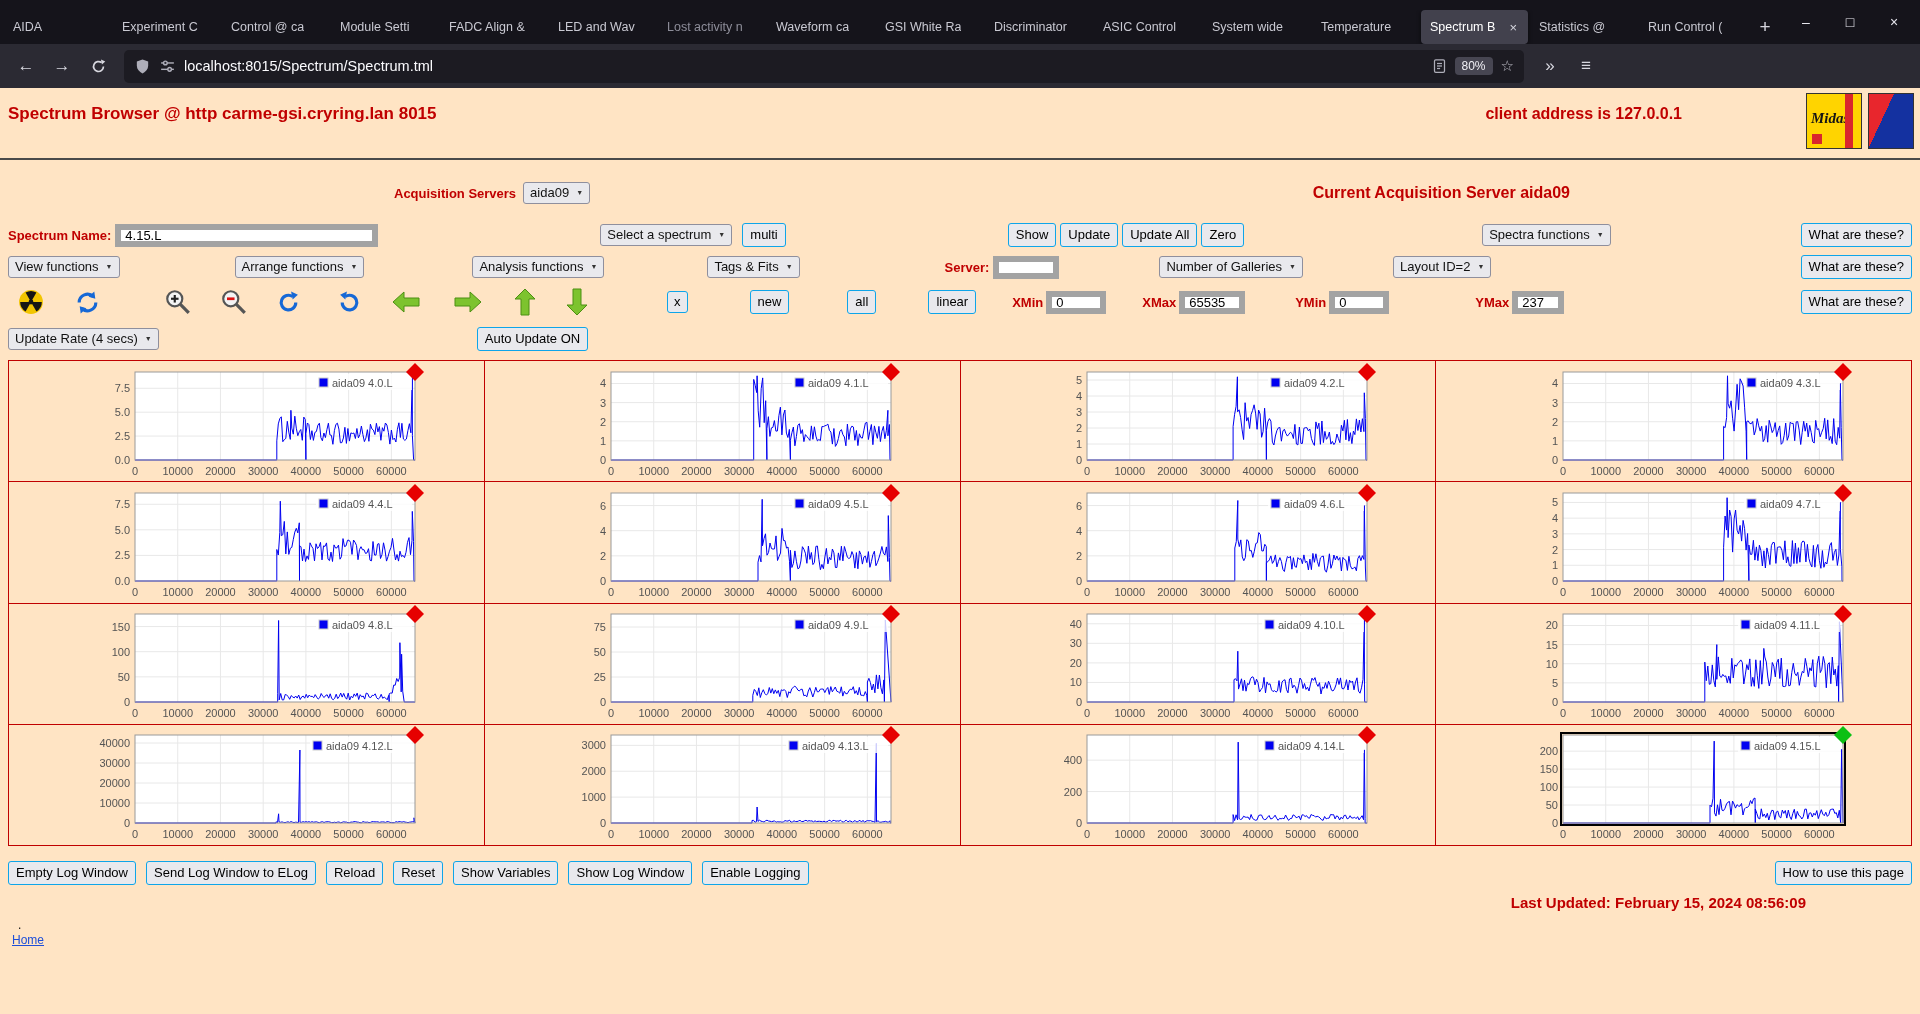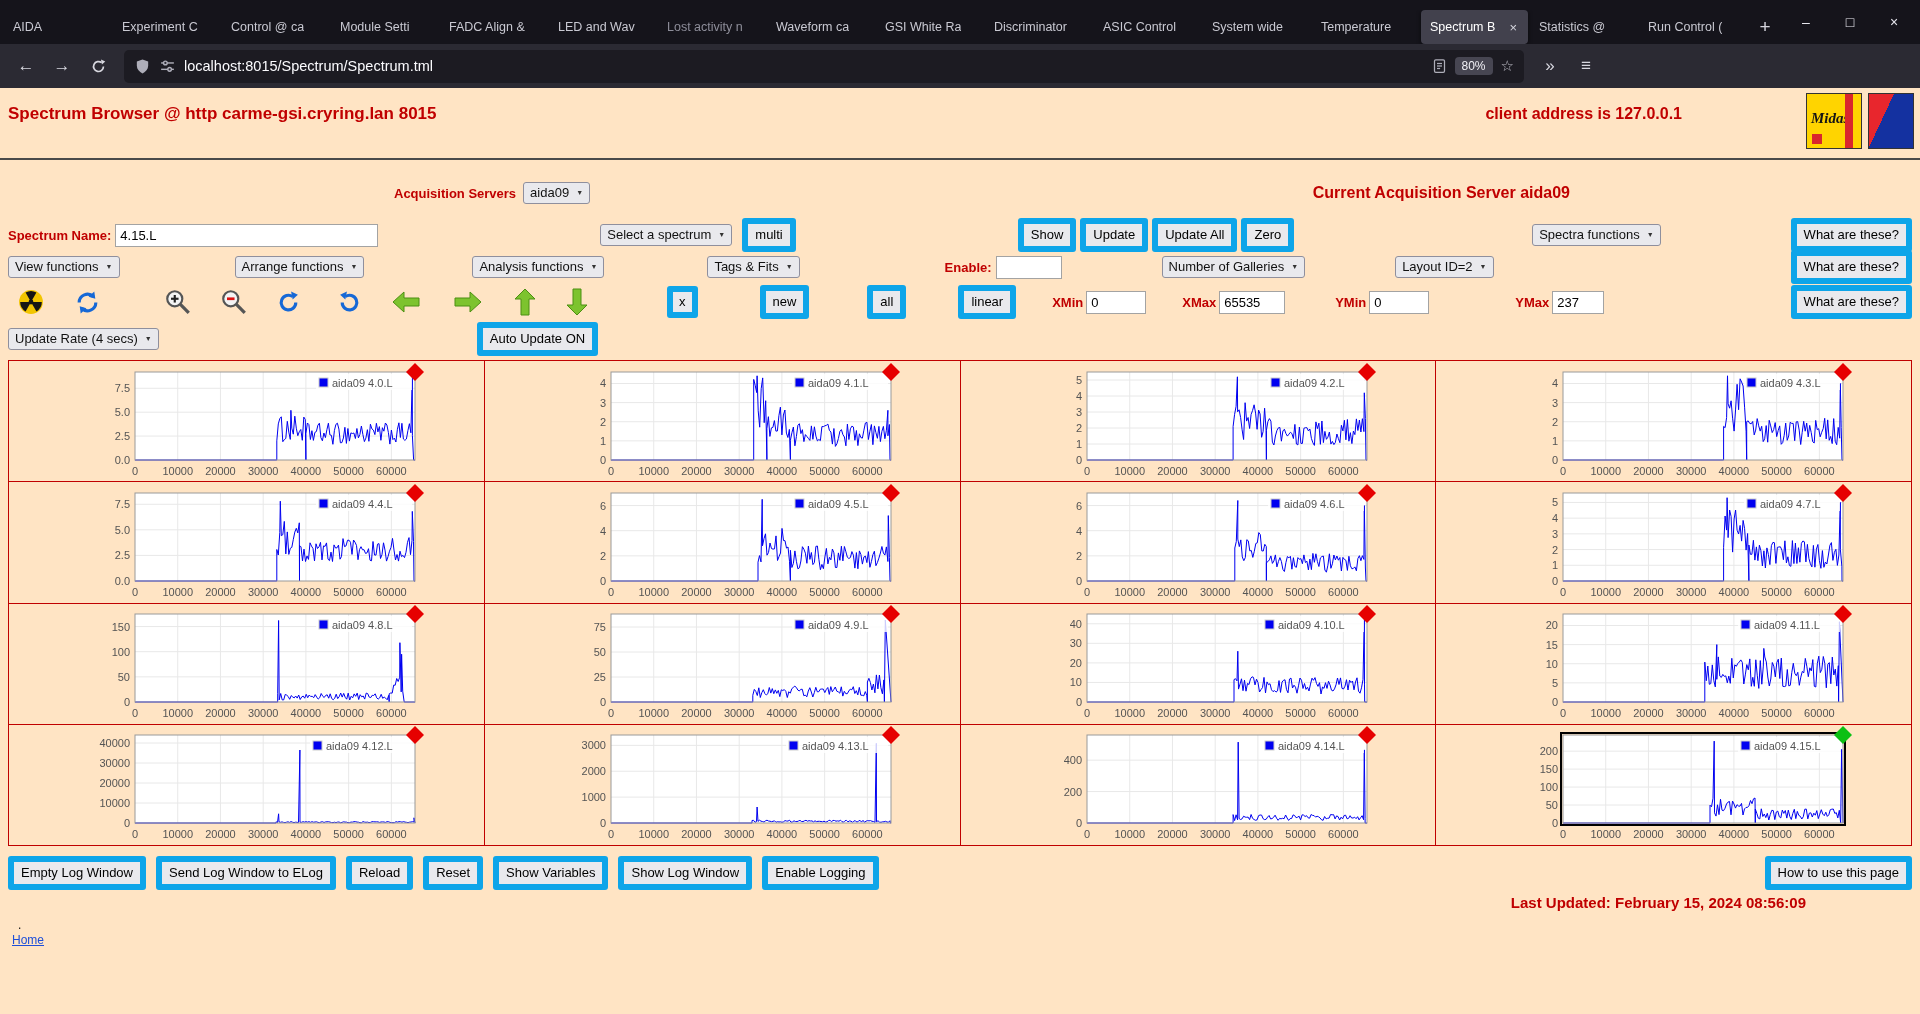--- a/index.html
+++ b/index.html
@@ -29,24 +29,24 @@
 .redlbl{color:#c00000;font-weight:700;font-size:13px;white-space:nowrap}
 .title{position:absolute;left:8px;top:16px;color:#c00000;font-weight:700;font-size:17px}
 .client{position:absolute;right:238px;top:17px;color:#c00000;font-weight:700;font-size:16px}
 .logos{position:absolute;right:6px;top:5px;display:flex;gap:6px}
 .midas{width:56px;height:56px;background:#ffd400;border:1px solid #333;position:relative}
 .midas .mtxt{position:absolute;left:4px;top:16px;font-family:"Liberation Serif",serif;font-weight:700;font-style:italic;font-size:15px;color:#151515}
 .midas .stripe{position:absolute;right:8px;top:0;bottom:0;width:8px;background:#d9262d}
 .midas .box{position:absolute;left:5px;bottom:4px;width:10px;height:10px;background:#d9262d}
 .fair{width:46px;height:56px;background:linear-gradient(115deg,#e8262d 0 36%,#1431a0 36%);border:1px solid #333}
 .pagehr{position:absolute;left:0;right:0;top:70px;border:none;border-top:2px solid #4a4a4a}
-.btn{font-size:13px;line-height:1.1;padding:4px 7px;background:#e9e9ed;border:6px solid #0ea5e9;border-radius:3px;color:#000;cursor:default;white-space:nowrap}
+.btn{font-size:13px;line-height:1.1;padding:4px 7px;background:#e9e9ed;border:1px solid #0ea5e9;border-radius:3px;color:#000;cursor:default;white-space:nowrap}
 .sel{font-size:13px;line-height:1.1;display:inline-flex;align-items:center;gap:7px;padding:3px 6px;background:#e9e9ed;border:1px solid #8f8f9d;border-radius:3px;white-space:nowrap}
 .sel .arr{font-size:7px;color:#333}
-.inp{font-size:13px;height:23px;border:1px solid #a3a3a3;background:#fff;padding:0 4px;font-family:inherit}
+.inp{font-size:13px;height:23px;border:6px solid #a3a3a3;background:#fff;padding:0 4px;font-family:inherit}
 .icon{display:inline-flex;align-items:center;justify-content:center}
 .mlauto{margin-left:auto}
 
 #grid{position:absolute;top:272px;left:8px;width:1904px;height:486px;display:grid;grid-template-columns:repeat(4,1fr);grid-template-rows:repeat(4,1fr);border-left:1px solid #c00000;border-top:1px solid #c00000}
 .plot-cell{border-right:1px solid #c00000;border-bottom:1px solid #c00000;display:flex;align-items:center;justify-content:center;overflow:hidden}
 .lastupd{position:absolute;right:114px;top:806px;color:#c00000;font-weight:700;font-size:15px}
 .dot{position:absolute;left:18px;top:830px;font-size:12px}
 a.home{position:absolute;left:12px;top:845px;color:#1d4ed8;font-size:12px}
 </style>
 </head>
@@ -198,21 +198,21 @@
         <span class="arr">▼</span>
       </span>
     <span class="sel" style="margin-left:108px">
         <span>Analysis functions</span>
         <span class="arr">▼</span>
       </span>
     <span class="sel" style="margin-left:103px">
         <span>Tags &amp; Fits</span>
         <span class="arr">▼</span>
       </span>
-    <span class="redlbl" style="margin-left:145px">Enable:</span>
+    <span class="redlbl" style="margin-left:145px">Server:</span>
     <input class="inp" style="width: 66px; margin-left: 4px;" value="">
     <span class="sel" style="margin-left:100px">
         <span>Number of Galleries</span>
         <span class="arr">▼</span>
       </span>
     <span class="sel" style="margin-left:90px">
         <span>Layout ID=2</span>
         <span class="arr">▼</span>
       </span>
     <button class="btn mlauto">What are these?</button>

